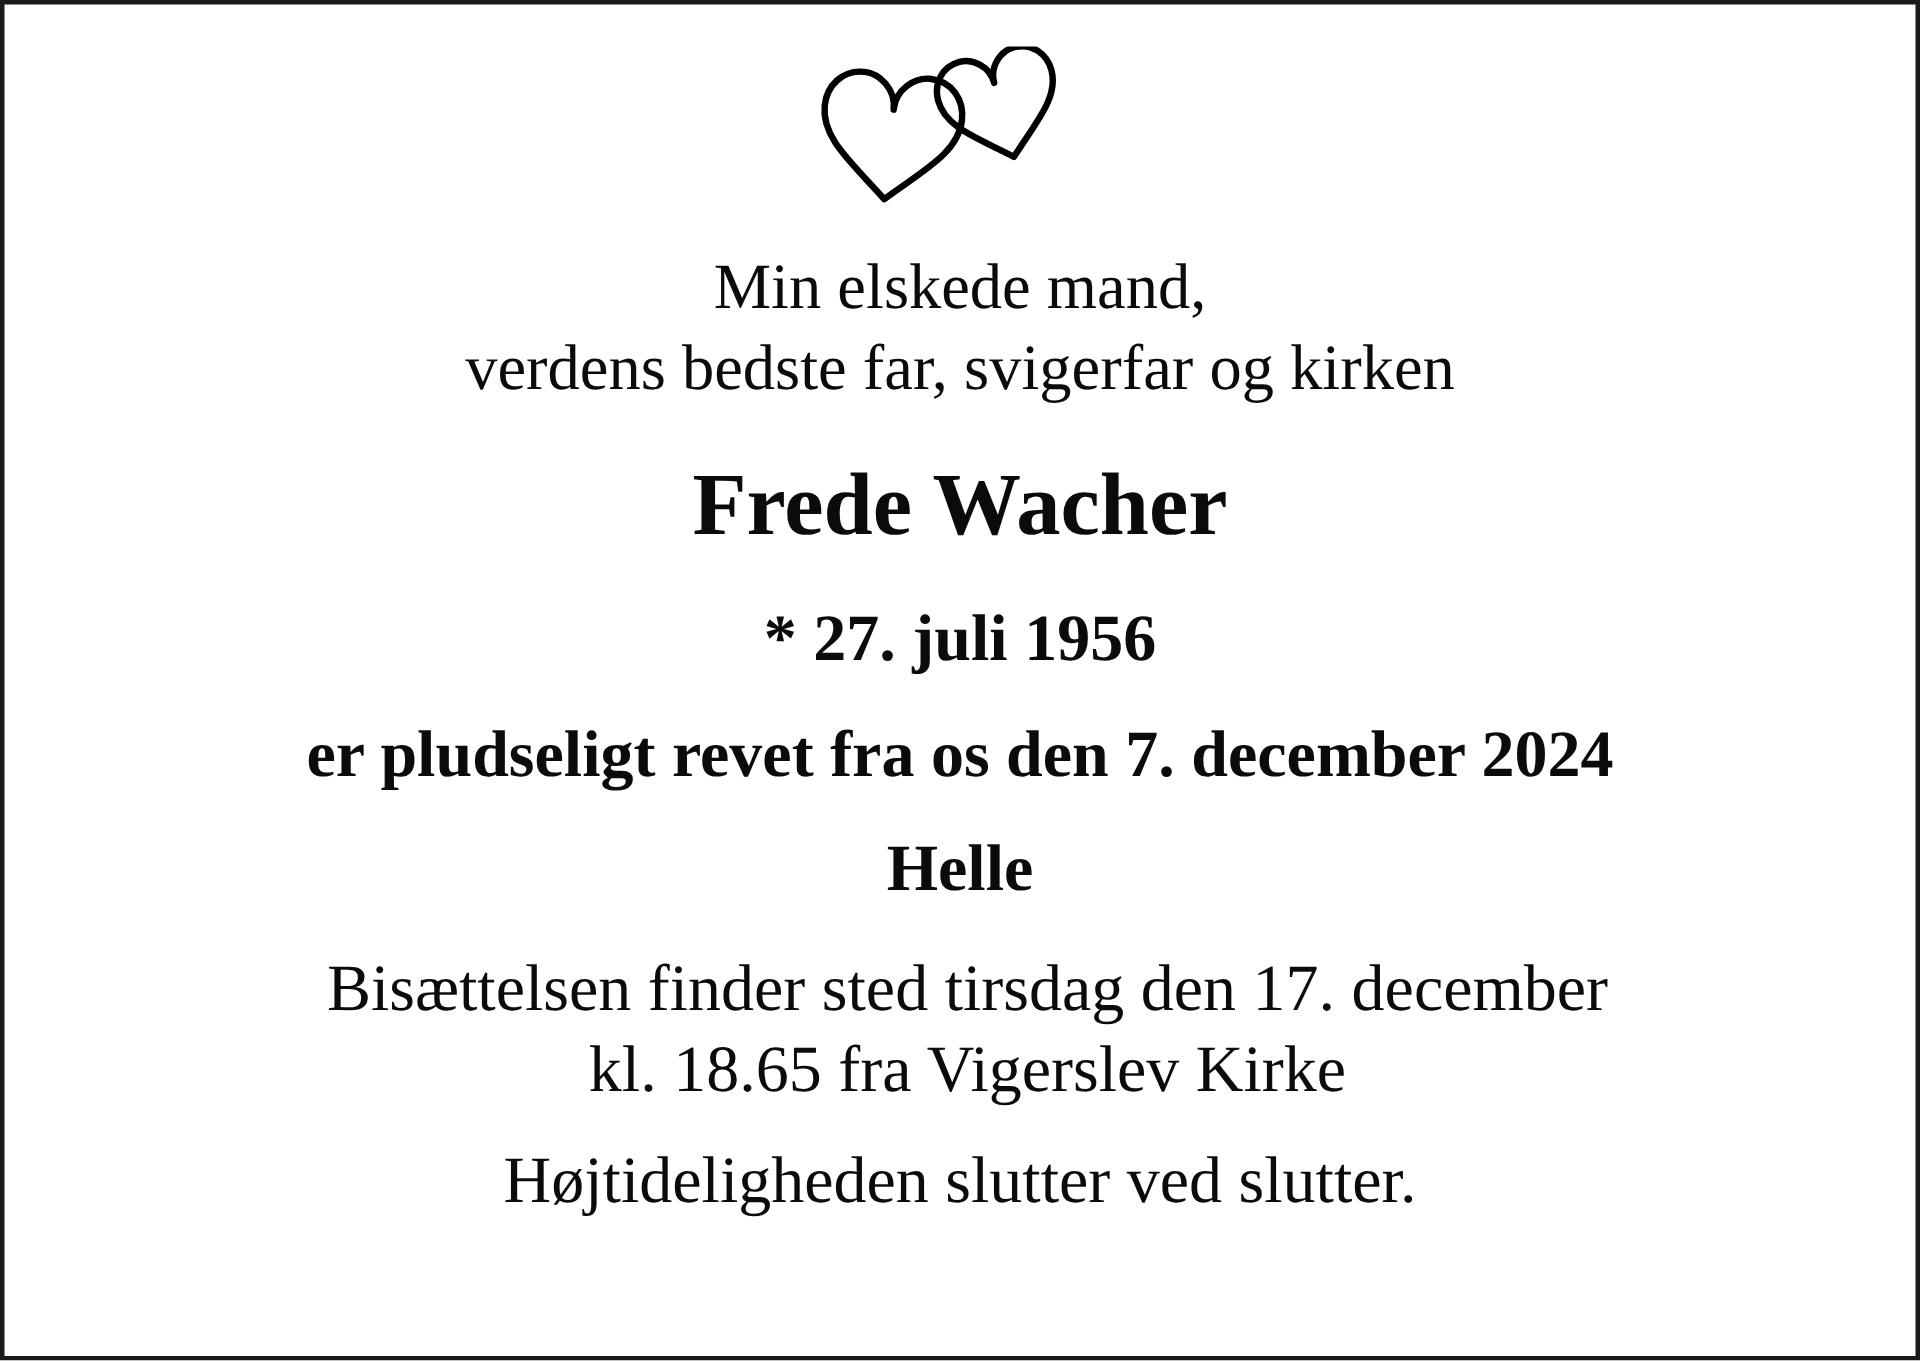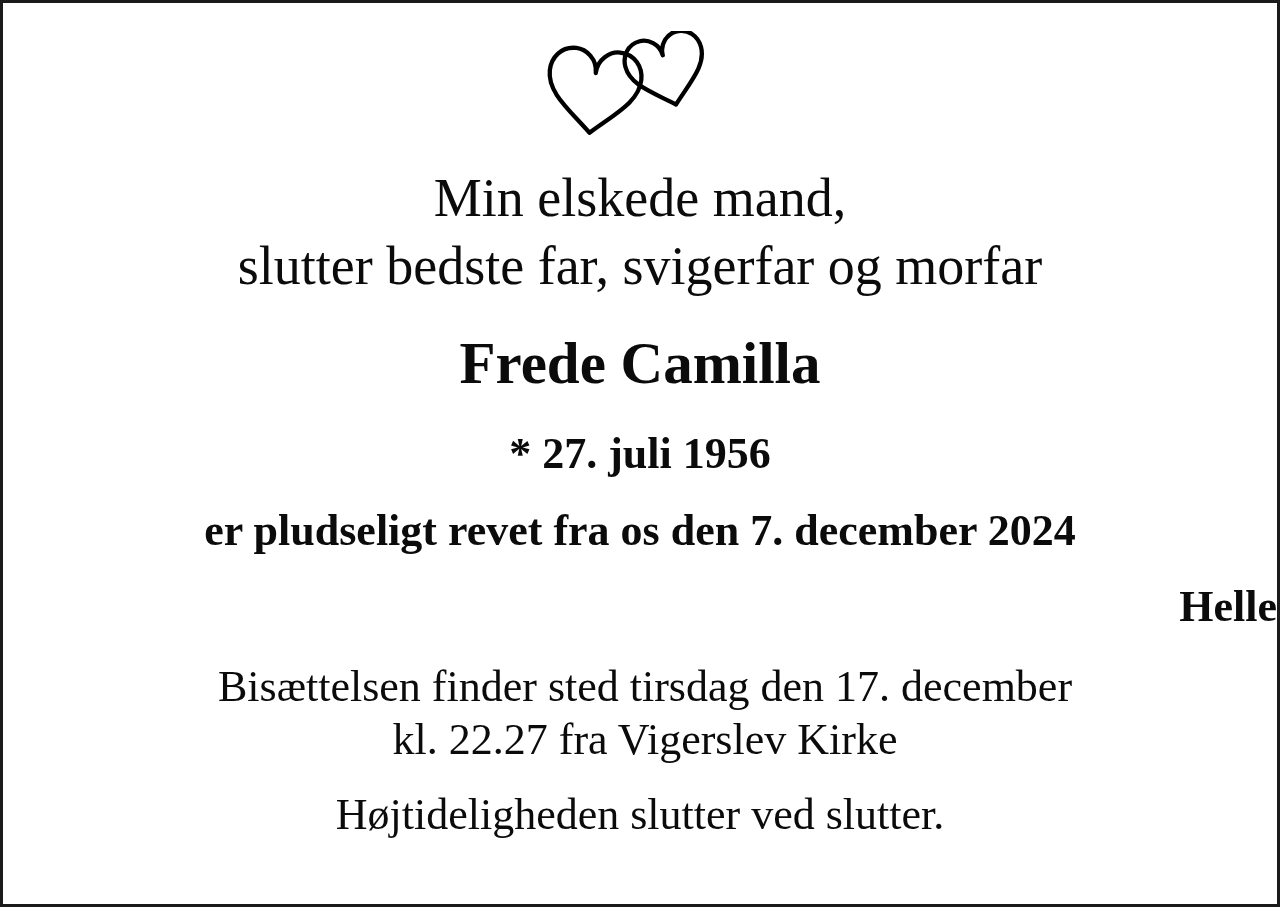--- a/index.html
+++ b/index.html
@@ -28,21 +28,21 @@
   .hearts path {
     fill: none;
     stroke: var(--icon-stroke, #000000);
     stroke-width: 4.3px;
     stroke-linecap: round;
     stroke-linejoin: round;
     vector-effect: non-scaling-stroke;
   }
   .intro {
     margin: 14px 0 0 0;
-    font-size: 54px;
+    font-size: 43px;
     line-height: 1.25;
     font-weight: normal;
   }
   .deceased-name {
     margin: 30px 0 0 0;
     font-size: 59px;
     line-height: 1.15;
     font-weight: bold;
   }
   .birth-line {
@@ -55,21 +55,20 @@
     margin: 22px 0 0 0;
     font-size: 44px;
     line-height: 1.25;
     font-weight: bold;
   }
   .family-lines {
     margin: 22px 0 0 0;
     font-size: 44px;
     line-height: 1.22;
     font-weight: bold;
-    text-align: right;
   }
   .ceremony-lines {
     margin: 26px 0 16px 0;
     font-size: 44px;
     line-height: 1.22;
     padding-left: 10px;
   }
   .closing-line {
     margin: 20px 0 0 0;
     font-size: 44px;
@@ -83,33 +82,33 @@
 
   <svg class="hearts" viewBox="0 0 205 120" xmlns="http://www.w3.org/2000/svg" aria-hidden="true">
 
     <path transform="translate(6,14) rotate(6 50 45)" d="M50 28 C50 14 38 5 28 5 C13 5 4 17 4 30 C4 52 26 66 50 88 C74 66 96 52 96 30 C96 17 87 5 72 5 C62 5 50 14 50 28 Z"></path>
 
     <path transform="translate(86,0) scale(0.85) rotate(-15 50 45)" d="M50 28 C50 14 38 5 28 5 C13 5 4 17 4 30 C4 52 26 66 50 88 C74 66 96 52 96 30 C96 17 87 5 72 5 C62 5 50 14 50 28 Z"></path>
   </svg>
 
   <p class="intro">
     <span>Min elskede mand,</span><br>
-    <span>slutter bedste far, svigerfar og morfar</span>
+    <span>verdens bedste far, svigerfar og kirken</span>
   </p>
 
-  <h1 class="deceased-name">Frede Camilla</h1>
+  <h1 class="deceased-name">Frede Wacher</h1>
 
   <p class="birth-line">* 27. juli 1956</p>
 
   <p class="death-line">er pludseligt revet fra os den 7. december 2024</p>
 
   <p class="family-lines">
     <span>Helle</span><br>
   </p>
 
   <p class="ceremony-lines">
     <span>Bisættelsen finder sted tirsdag den 17. december</span><br>
-    <span>kl. 22.27 fra Vigerslev Kirke</span>
+    <span>kl. 18.65 fra Vigerslev Kirke</span>
   </p>
 
   <p class="closing-line">Højtideligheden slutter ved slutter.</p>
 
 </div>
 
 </body></html>

